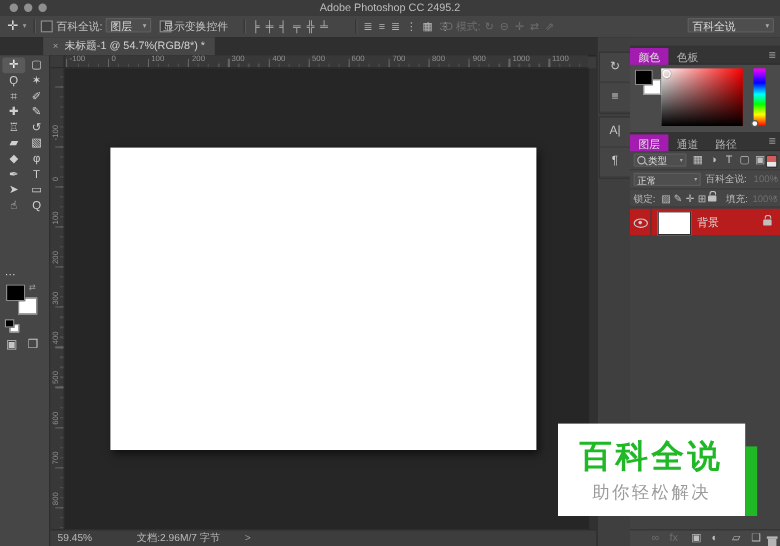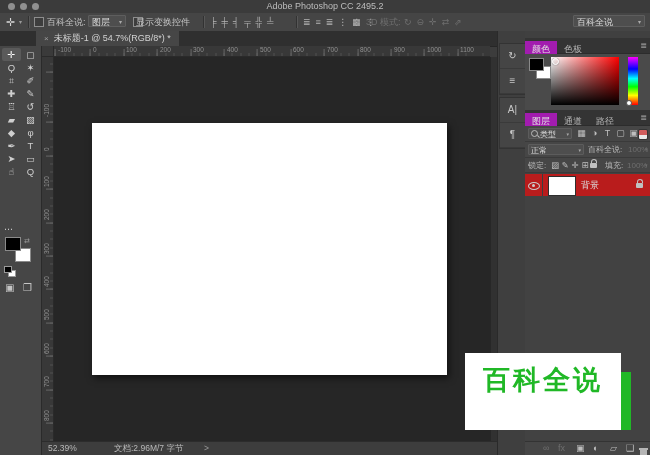--- a/index.html
+++ b/index.html
@@ -229,21 +229,21 @@
     <span class="vlab" style="top: 330px;">700</span>
     <span class="vlab" style="top: 364px;">800</span>
   </div>
 
 <div class="ab pasteboard">
   <div class="ab canvas"></div>
 </div>
 <div class="ab vscroll"></div>
 
 <div class="ab statusbar">
-  <span class="ab" style="left:6px">52.39%</span>
+  <span class="ab" style="left:6px">59.45%</span>
   <span class="ab" style="left:72px">文档:2.96M/7 字节</span>
   <span class="ab" style="left:162px;color:#9a9a9a">&gt;</span>
 </div>
 
 <div class="ab dockstrip">
   <div class="ab dockgroup" style="top:12px">
       <div class="dicon">↻</div>
       <div class="dicon">≡</div>
     </div>
   <div class="ab dockgroup" style="top:66px">
@@ -310,14 +310,15 @@
     </div>
   </div>
 
   <div class="bottomrow">
     
   <span class="bic dim" style="left: 18px;">∞</span><span class="bic dim" style="left: 33px;">fx</span><span class="bic" style="left: 51px;">▣</span><span class="bic" style="left: 68px;">◐</span><span class="bic" style="left: 85px;">▱</span><span class="bic" style="left: 101px;">❑</span><span class="bic trashicon" style="left: 115px;"></span></div>
 </div>
 
 <div class="ab watermark">
   <div class="wm-title" style="color: rgb(32, 184, 38);">百科全说</div>
+  <div class="wm-sub">助你轻松解决</div>
 </div>
 <div class="ab wm-bar" style="background: rgb(32, 184, 38);"></div>
 
 </body></html>

